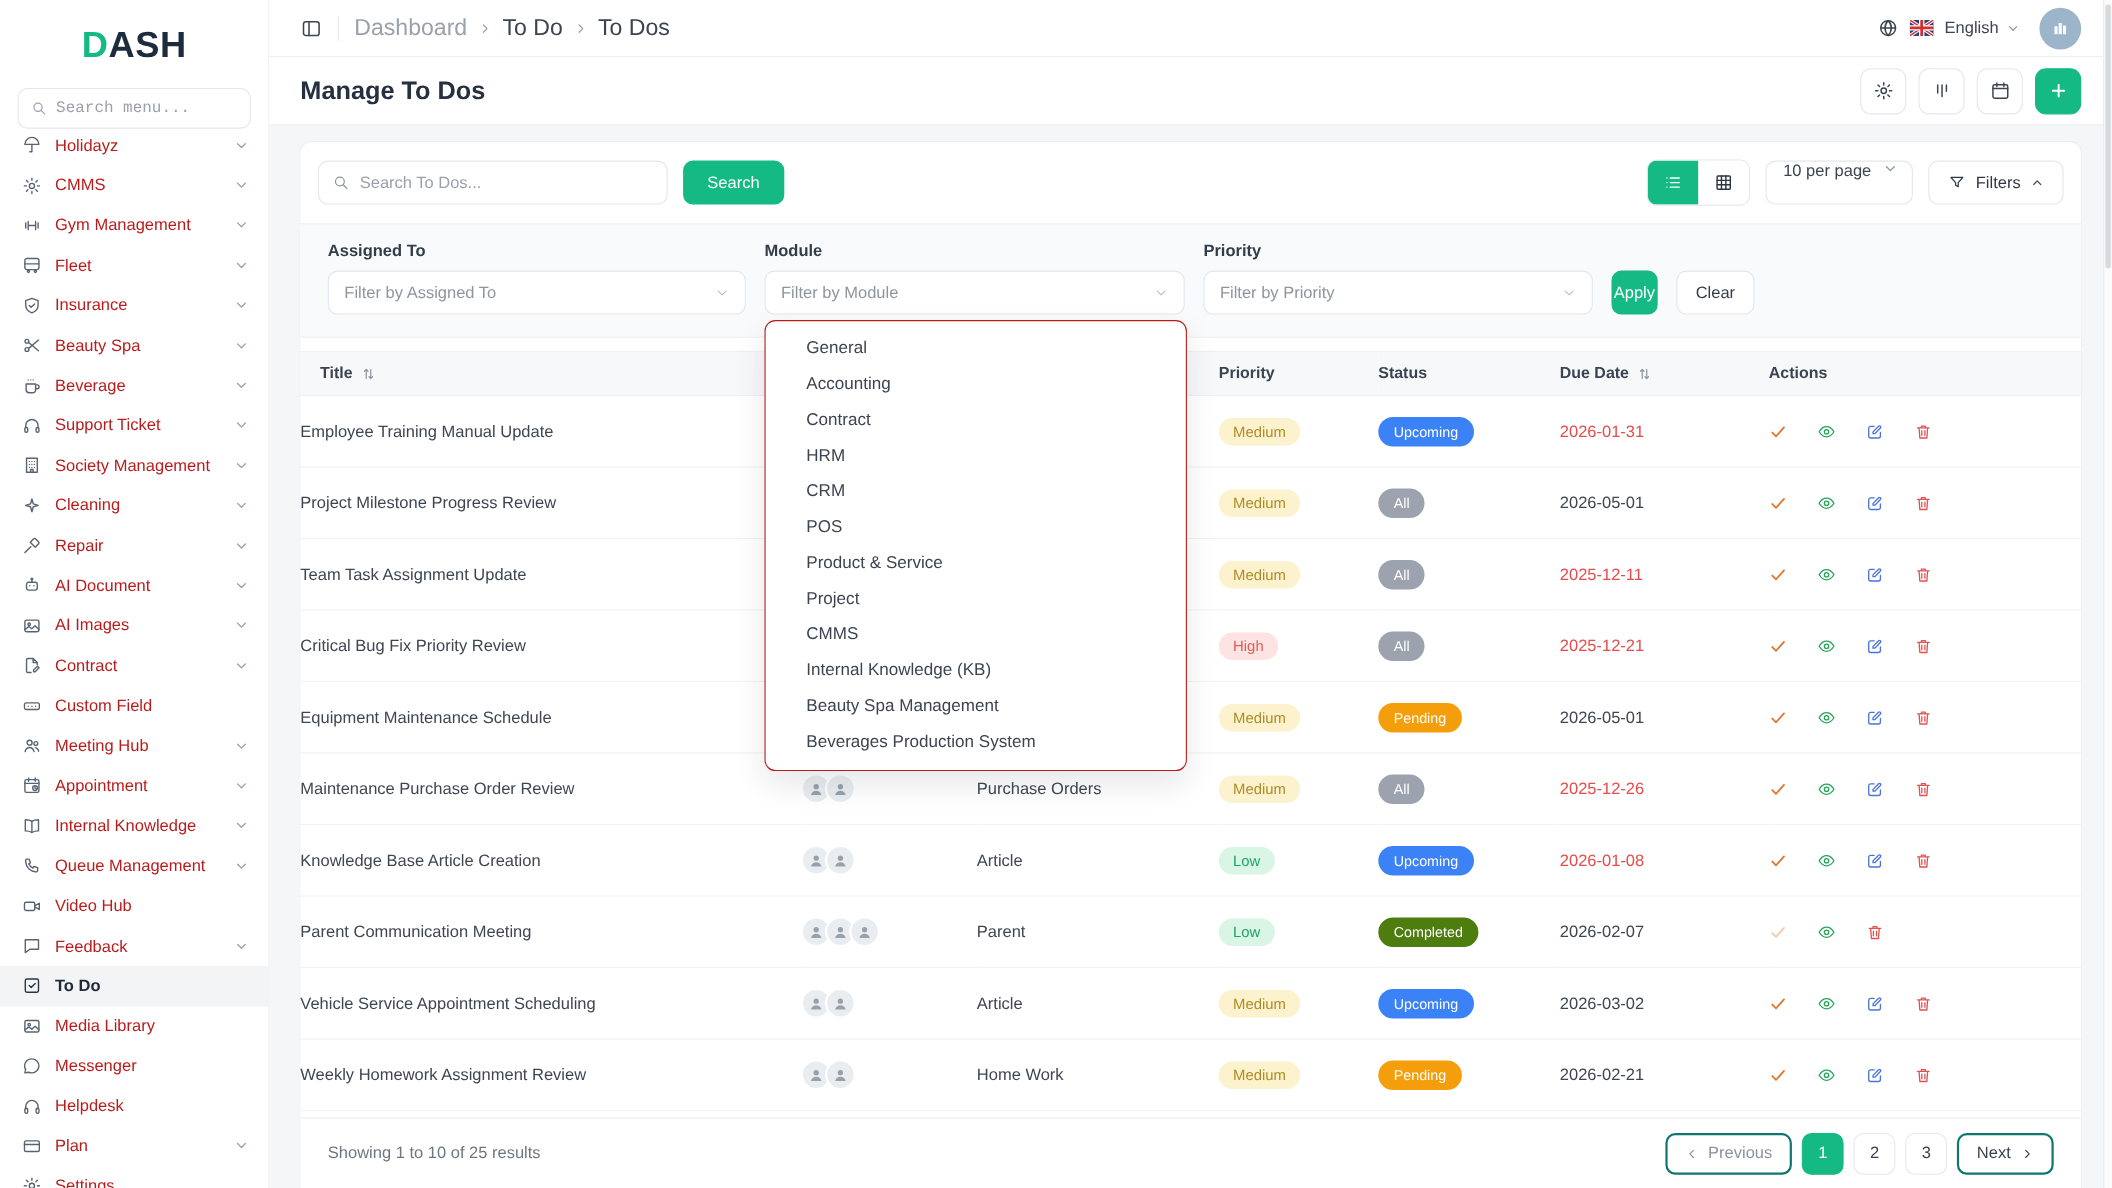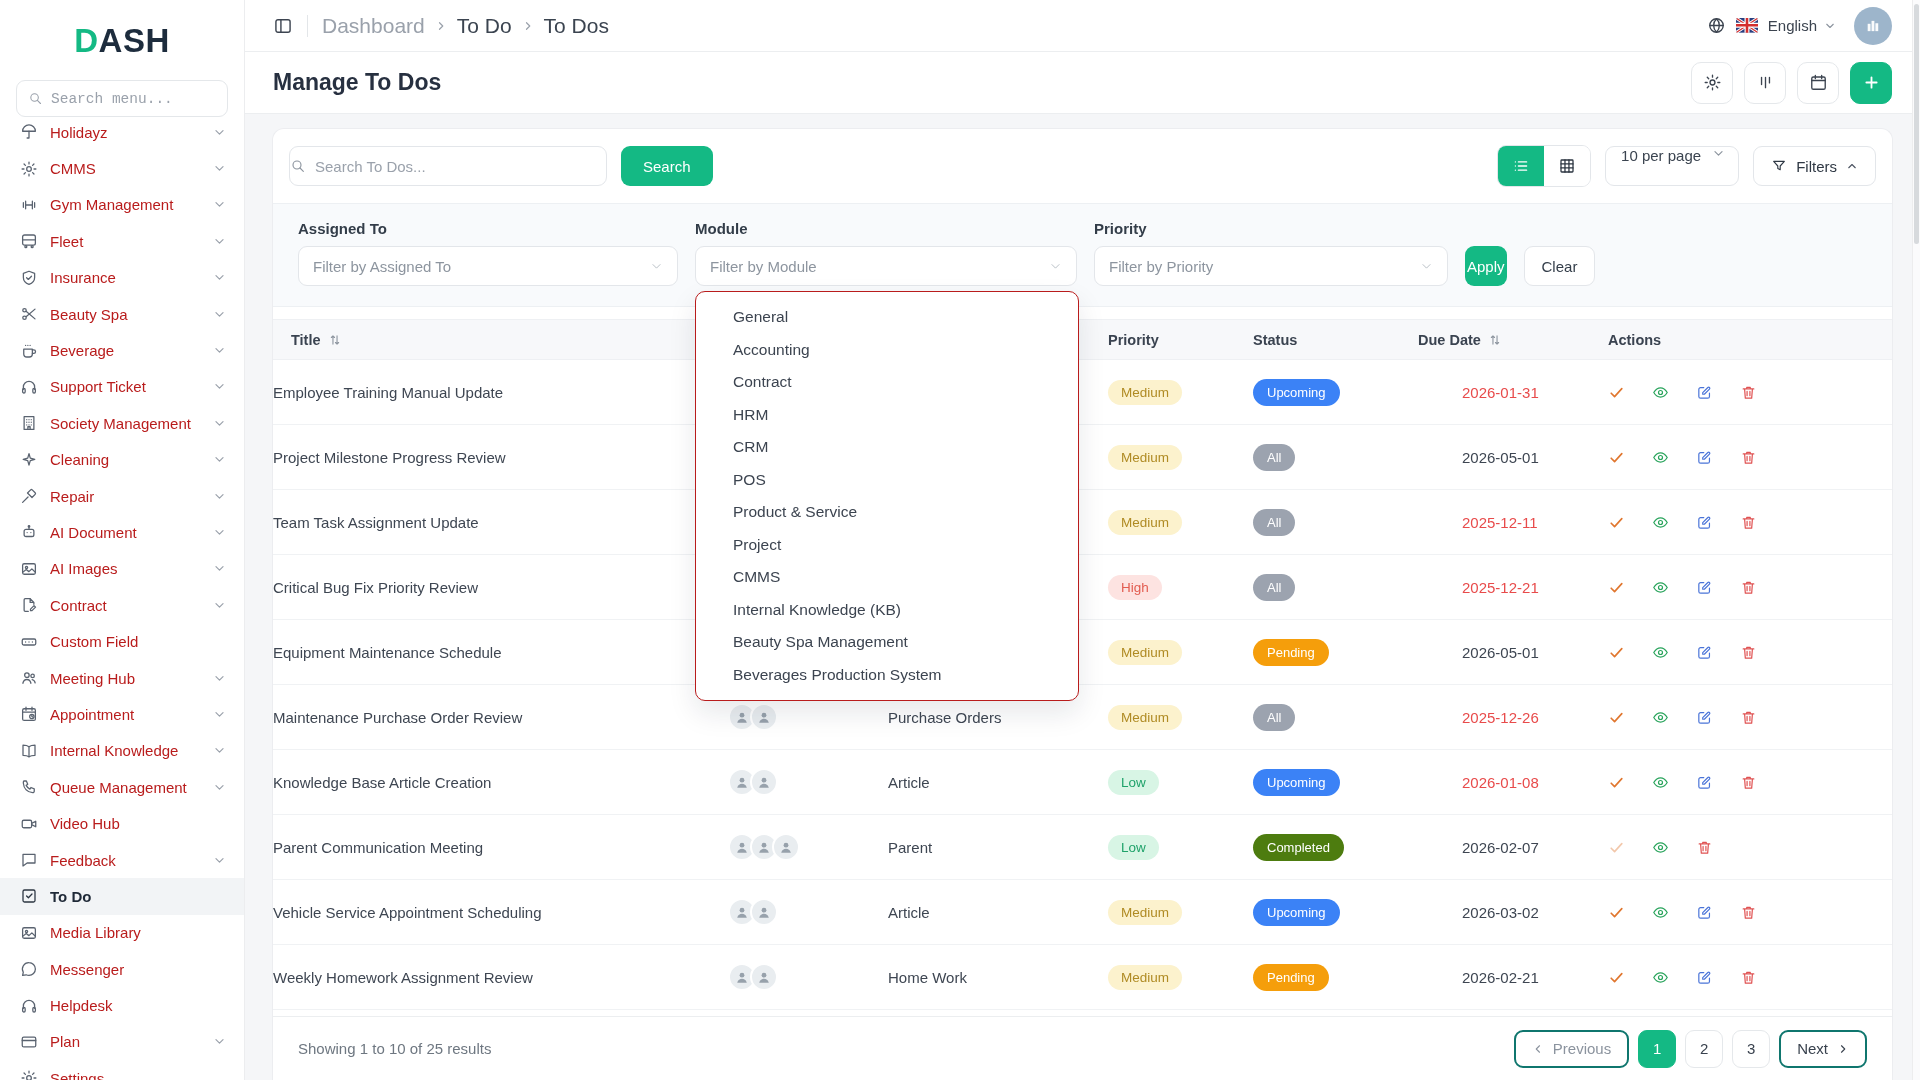--- a/index.html
+++ b/index.html
@@ -49,21 +49,21 @@
   .tbar-actions{display:flex; gap:11px;}
   .icon-btn{width:42px;height:42px;border:1px solid #e5e8eb;border-radius:10px;background:#fff;display:flex;align-items:center;justify-content:center;color:#3c4450;cursor:pointer;}
   .icon-btn .icn{width:19px;height:19px;}
   .icon-btn.primary{background:var(--accent); border-color:var(--accent); color:#fff;}
 
   .content{flex:1; padding:14px 27px 0; overflow:hidden;}
   .card{background:#fff; border:1px solid #ecedf0; border-bottom:none; border-radius:12px 12px 0 0; height:100%; display:flex; flex-direction:column;}
 
   
   .toolbar{padding:16px; display:flex; align-items:center; gap:14px; flex:none;}
-  .search-wrap{width:318px;height:40px;border:1px solid #e3e6ea;border-radius:9px;display:flex;align-items:center;gap:9px;padding:0 0;}
+  .search-wrap{width:318px;height:40px;border:1px solid #e3e6ea;border-radius:9px;display:flex;align-items:center;gap:9px;padding:0 12px;}
   .search-wrap .icn{width:16px;height:16px;color:#8d959f;flex:none;}
   .search-wrap input{border:none;outline:none;flex:1;font-size:15px;color:#374151;font-family:inherit;}
   .search-wrap input::placeholder{color:#9aa1ab;}
   .btn{font-family:inherit; cursor:pointer;}
   .btn-search{height:40px;padding:0 22px;background:var(--accent);color:#fff;border:none;border-radius:9px;font-size:15px;}
   .toolbar .spacer{flex:1;}
   .view-toggle{display:flex;border:1px solid #e3e6ea;border-radius:9px;overflow:hidden;}
   .vt-btn{width:46px;height:40px;display:flex;align-items:center;justify-content:center;background:#fff;color:#2b3440;cursor:pointer;}
   .vt-btn .icn{width:18px;height:18px;}
   .vt-btn.active{background:var(--accent);color:#fff;}
@@ -94,21 +94,21 @@
   th.c-title .th-inner{padding-left:18px;}
   .sort-ic{width:14px;height:14px;color:#8d959f;cursor:pointer;}
   .todo-table tbody td{height:65px;border-bottom:1px solid #f0f2f4;font-size:15px;color:#3e4652;vertical-align:middle;padding:0;}
   td.c-title{padding-left:18px;color:#3a424e;}
   .avset{display:flex;align-items:center;}
   .avatar{width:28px;height:28px;border-radius:50%;background:#e9edf0;border:2px solid #fff;display:flex;align-items:center;justify-content:center;color:#97a1ab;flex:none;}
   .avatar + .avatar{margin-left:-6px;}
   .avatar svg{width:16px;height:16px;}
   .pill-priority{display:inline-block;padding:5px 13px;border-radius:999px;font-size:13.5px;}
   .pill-status{display:inline-block;padding:6px 14px;border-radius:999px;font-size:13px;color:#fff;}
-  .due{font-size:15px;color:#3e4652;margin-left:44px;}
+  .due{font-size:15px;color:#3e4652;}
   .due.red{color:#e84b4b;}
   .acts{display:flex;align-items:center;gap:27px;}
   .act{width:17px;height:17px;cursor:pointer;}
   .act-check{color:#e0762e;} .act-eye{color:#27a35a;} .act-edit{color:#4a74d8;} .act-trash{color:#e05252;}
   .act.muted{opacity:.40;}
 
   
   .pagination{margin-top:auto;border-top:1px solid #eceef0;padding:0 25px;height:64px;display:flex;align-items:center;justify-content:space-between;flex:none;}
   .pg-summary{font-size:15px;color:#6e7781;}
   .pg-controls{display:flex;align-items:center;gap:9px;}

